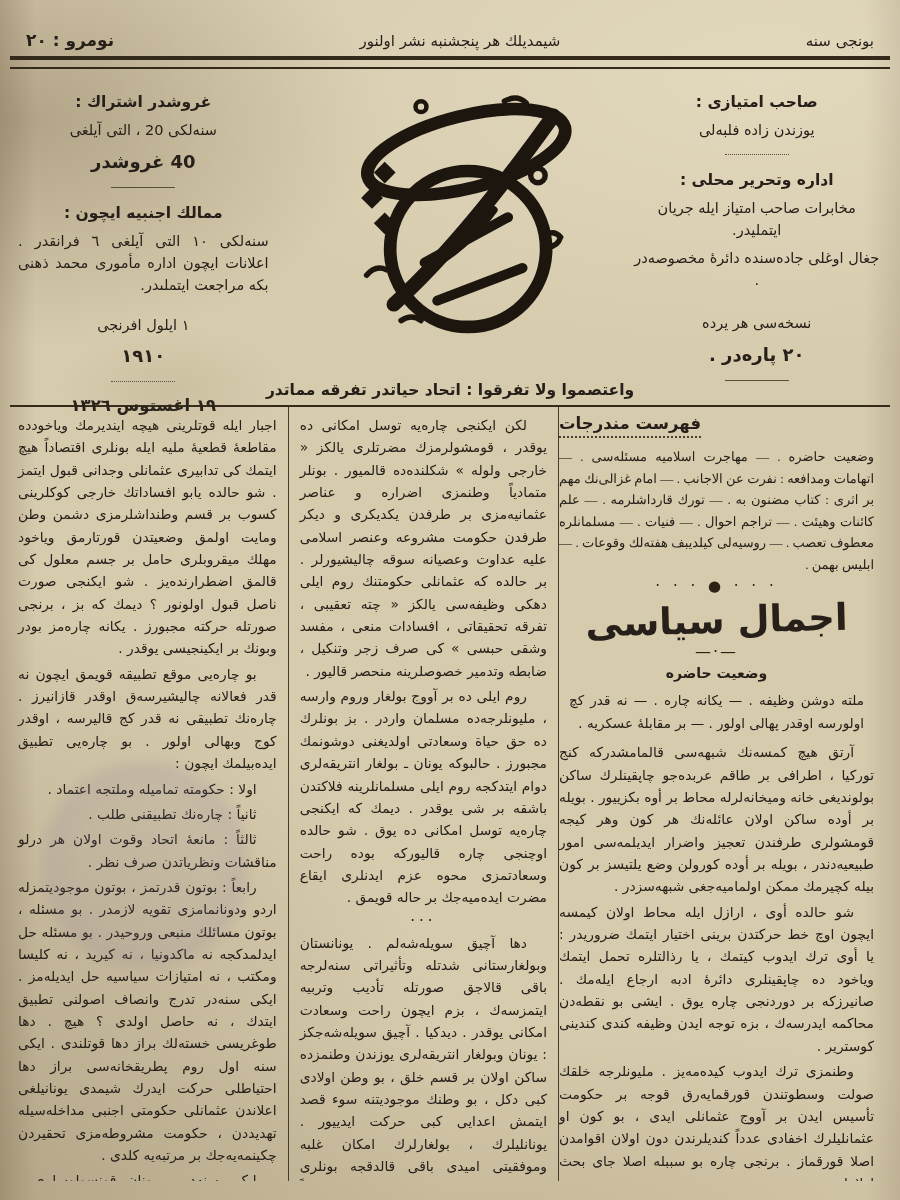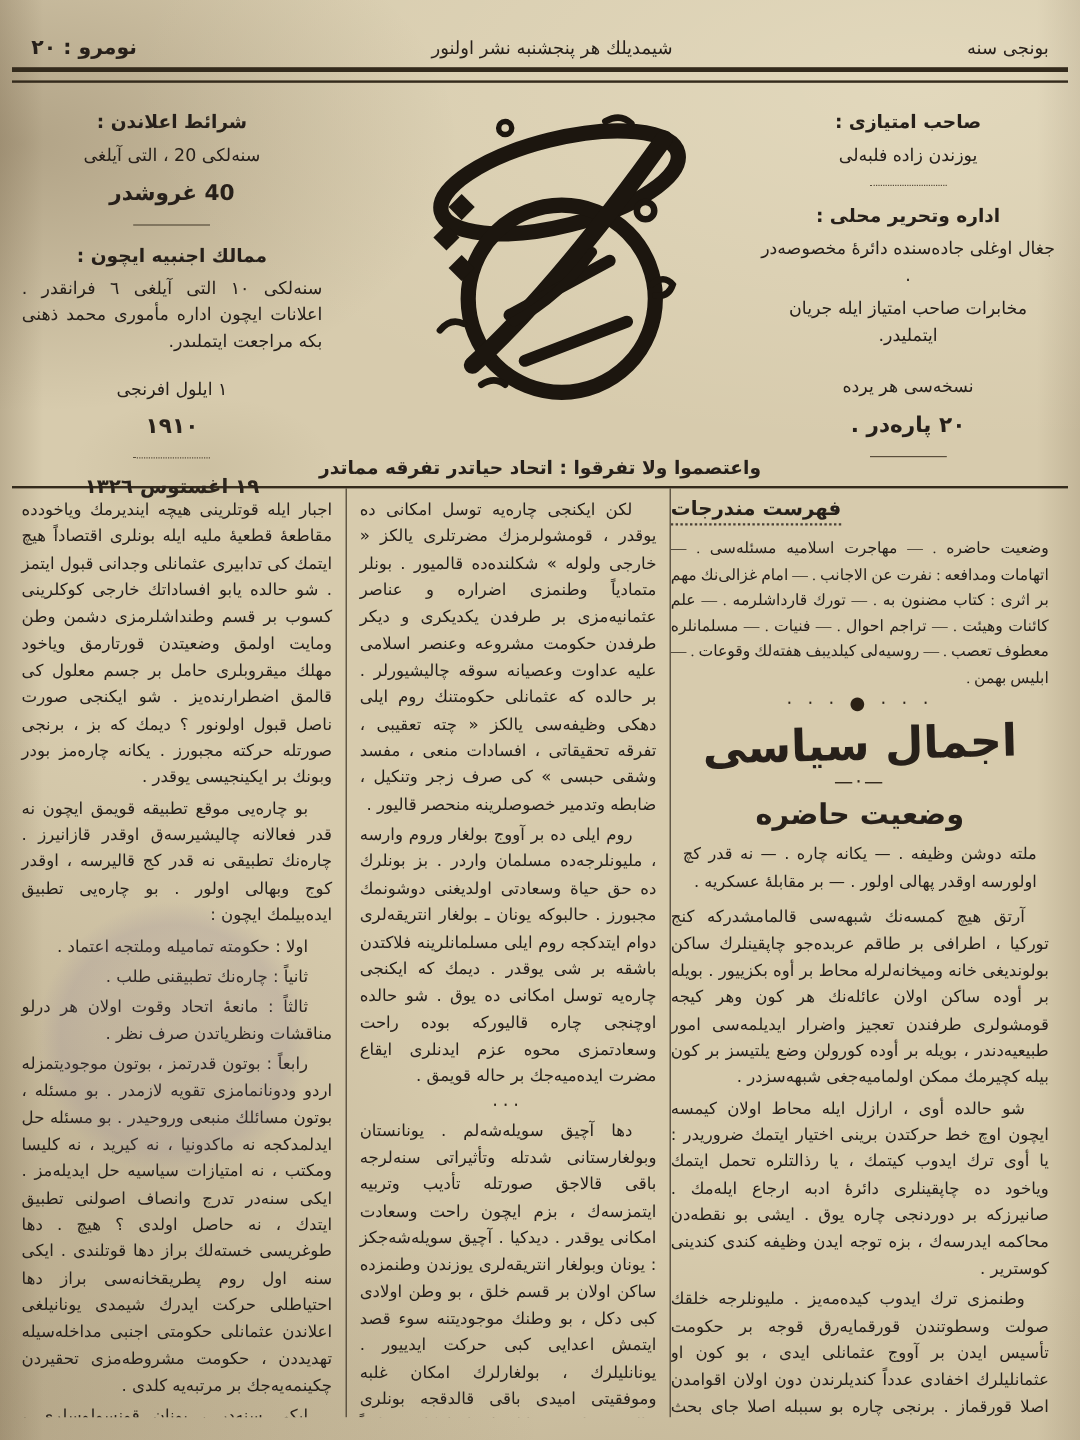--- a/index.html
+++ b/index.html
@@ -56,21 +56,21 @@
   .col-left{width:31.5%;border-inline-start:1.5px solid #463c2e;padding-inline-start:11px;padding-inline-end:4px;}
   .bodytext{font-size:13.8px;line-height:1.62;text-align:justify;margin:0 0 3px;}
   .indent{text-indent:20px;}
   .toc-title-row{text-align:left;margin-top:0;}
   .toc-title{display:inline-block;font-weight:bold;font-size:16.5px;border-bottom:2px dotted #4a4034;padding-bottom:3px;}
   .toc-text{font-size:13px;line-height:1.66;text-align:justify;margin:8px 0 2px;font-family:Liberation Serif, serif;}
   .orn{ text-align:center;color:#2b2115;margin:2px 0;}
   .orn-dots{font-size:15px;letter-spacing:4px;}
   .icmal-heading{text-align:center;font-size:37px;font-weight:bold;margin:4px 0 0;transform:rotate(-1.5deg);}
   .orn-bar{font-size:16px;letter-spacing:2px;margin:0 0 4px;}
-  .sub-heading{text-align:center;font-weight:bold;font-size:24px;margin:2px 0 8px;}
+  .sub-heading{text-align:center;font-weight:bold;font-size:14px;margin:2px 0 8px;}
   .lede{font-size:13.5px;line-height:1.7;text-align:justify;margin:0 10px 6px;}
 </style>
 </head>
 <body>
 
 <div class="page">
 
   <div class="stain smudge"></div>
   <div class="stain stamp"></div>
 
@@ -81,22 +81,22 @@
   </header>
   <div class="rule-double"></div>
 
   <section class="masthead">
 
     <div class="mast-col">
       <div class="mast-title">صاحب امتيازى :</div>
       <div class="mast-line">يوزندن زاده فلبه‌لى</div>
       <div class="mini-rule dotted"></div>
       <div class="mast-title">اداره وتحرير محلى :</div>
+      <div class="mast-line">مخابرات صاحب امتياز ايله جريان ايتمليدر.</div>
       <div class="mast-line">جغال اوغلى جاده‌سنده دائرهٔ مخصوصه‌در .</div>
-      <div class="mast-line">مخابرات صاحب امتياز ايله جريان ايتمليدر.</div>
       <div class="mast-line" style="margin-top:22px">نسخه‌سى هر يرده</div>
       <div class="mast-big">٢٠ پاره‌در .</div>
       <div class="mini-rule"></div>
     </div>
 
     <div class="mast-center">
       <div class="logo-wrap">
         <svg viewBox="0 0 300 300" width="272" height="278" fill="none" stroke="#1c160f" stroke-linecap="round" aria-label="حكمت">
           <ellipse cx="168" cy="86" rx="112" ry="40" transform="rotate(-14 168 86)" stroke-width="14"></ellipse>
           <circle cx="170" cy="193" r="86" stroke-width="14"></circle>
@@ -114,21 +114,21 @@
           <path d="M210 30 q 14 -8 24 2" stroke-width="6"></path>
           <path d="M252 180 q 12 -10 20 0 q -4 12 -16 10" stroke-width="6"></path>
           <path d="M58 222 q 10 -12 22 -6" stroke-width="6"></path>
           <path d="M96 272 q 12 -8 22 0" stroke-width="6"></path>
         </svg>
       </div>
       <div class="slogan">واعتصموا ولا تفرقوا : اتحاد حياتدر تفرقه مماتدر</div>
     </div>
 
     <div class="mast-col">
-      <div class="mast-title">شرائط اعلاندن :</div>
+      <div class="mast-title">غروشدر اشتراك :</div>
       <div class="mast-line">سنه‌لكى 20 ، التى آيلغى</div>
       <div class="mast-big">40 غروشدر</div>
       <div class="mini-rule"></div>
       <div class="mast-title">ممالك اجنبيه ايچون :</div>
       <div class="mast-line" style="text-align:justify">سنه‌لكى ١٠ التى آيلغى ٦ فرانقدر . اعلانات ايچون اداره مأمورى محمد ذهنى بكه مراجعت ايتملىدر.</div>
       <div class="mast-line" style="margin-top:18px">١ ايلول افرنجى</div>
       <div class="mast-big">١٩١٠</div>
       <div class="mini-rule dotted"></div>
       <div class="mast-date">١٩ اغستوس ١٣٢٦</div>
     </div>

